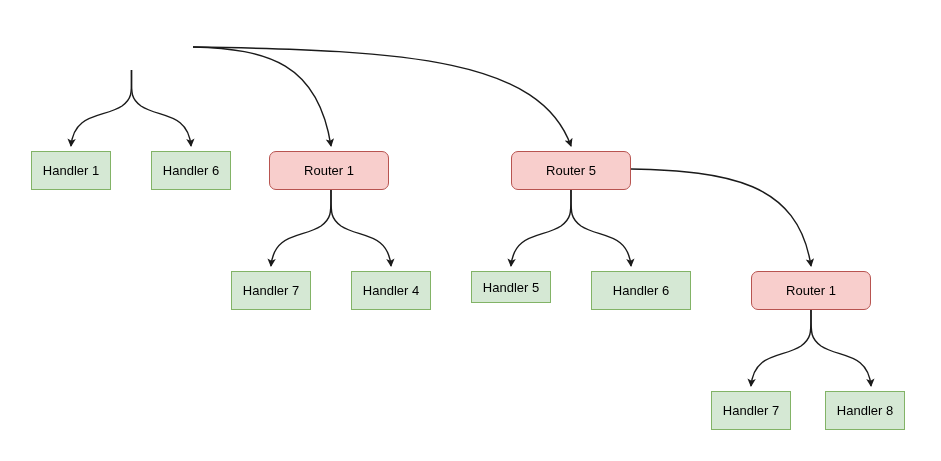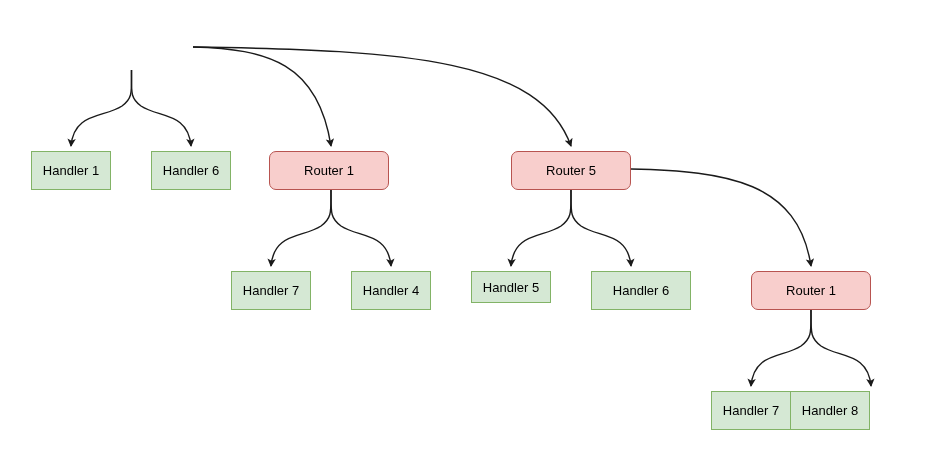--- a/index.html
+++ b/index.html
@@ -121,17 +121,17 @@
   </div>
 
   <div class="node node-router" style="left:751px; top:271px; width:120px; height:39px;">
     <span class="node-label">Router 1</span>
   </div>
 
   <div class="node node-handler" style="left:711px; top:391px; width:80px; height:39px;">
     <span class="node-label">Handler 7</span>
   </div>
 
-  <div class="node node-handler" style="left:790px; top:391px; width:80px; height:39px;text-align:right;">
+  <div class="node node-handler" style="left:825px; top:391px; width:80px; height:39px;text-align:right;">
     <span class="node-label">Handler 8</span>
   </div>
 
 </div>
 
 </body></html>

